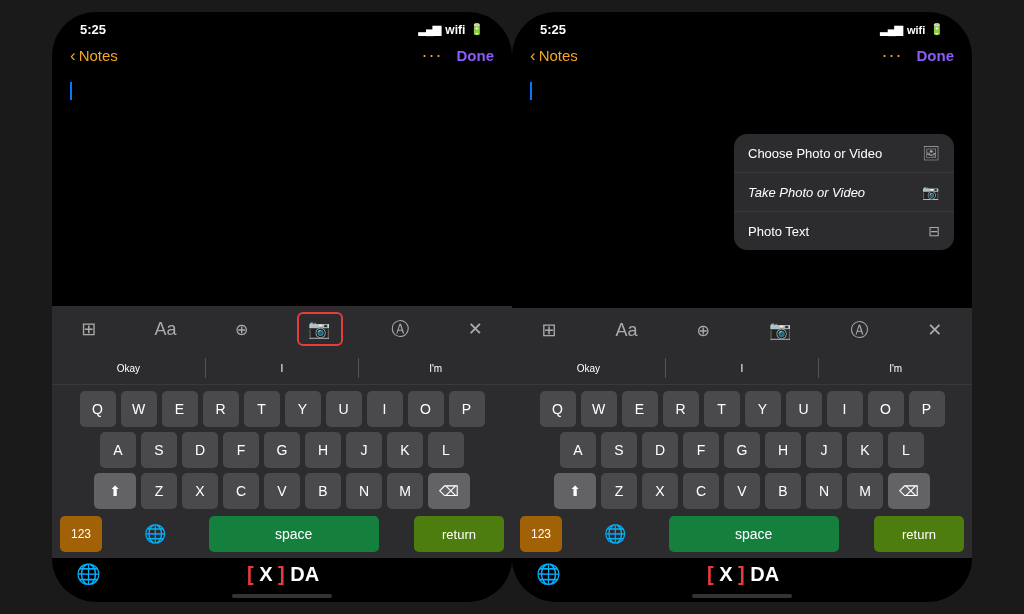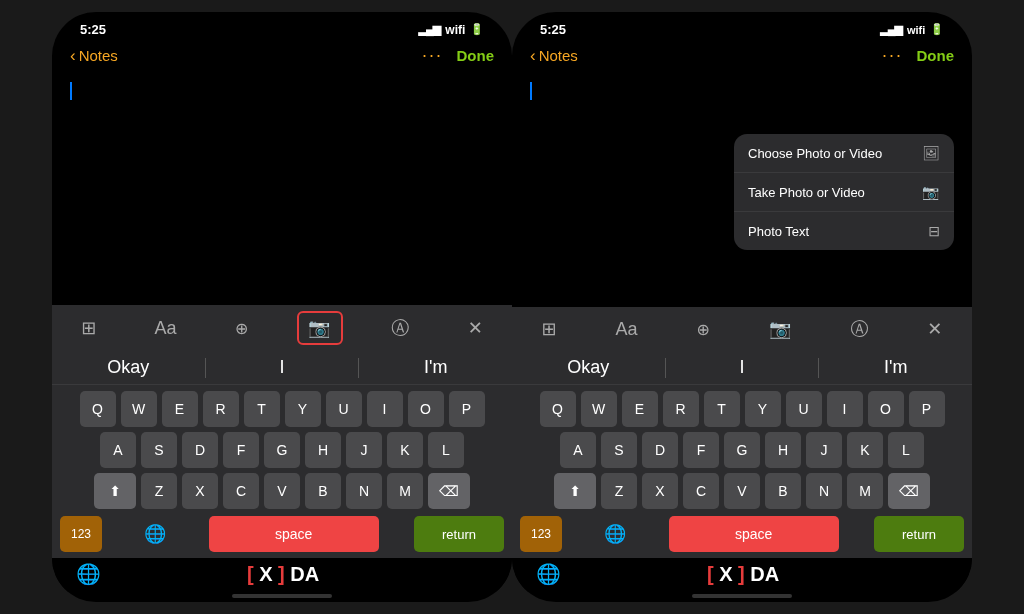--- a/index.html
+++ b/index.html
@@ -65,21 +65,21 @@
       display: flex;
       align-items: center;
       gap: 14px;
     }
     .nav-dots {
       color: #f5a623;
       font-size: 18px;
       letter-spacing: 1px;
     }
     .nav-done {
-      color: #84cc16;
+      color: #8b5cf6;
       font-size: 15px;
       font-weight: 600;
     }
     
     .note-area {
       flex: 1;
       background: #000;
       padding: 8px 18px;
       position: relative;
     }
@@ -137,21 +137,21 @@
     .autocorrect-bar {
       background: #2c2c2e;
       display: flex;
       align-items: center;
       justify-content: space-around;
       padding: 6px 0;
       border-bottom: 1px solid #3a3a3c;
     }
     .autocorrect-item {
       color: #fff;
-      font-size: 18px;
+      font-size: 10px;
       flex: 1;
       text-align: center;
     }
     .autocorrect-divider {
       width: 1px;
       height: 20px;
       background: #555;
     }
     
     .keyboard {
@@ -179,21 +179,21 @@
     }
     .key.shift {
       background: #636366;
       width: 42px;
     }
     .key.backspace {
       background: #636366;
       width: 42px;
     }
     .key.space {
-      background: #ef4444;
+      background: #15803d;
       width: 170px;
     }
     .key.return {
       background: #4d7c0f;
       width: 90px;
       font-size: 13px;
     }
     .bottom-row {
       display: flex;
       justify-content: space-between;
@@ -366,21 +366,21 @@
 
     <div class="note-area" style="position:relative;">
       <div class="cursor"></div>
 
       <div class="popup-menu">
         <div class="popup-item">
           <span style="font-size:13px;">Choose Photo or Video</span>
           <span style="font-size:14px; color:#aaa;">🖼</span>
         </div>
         <div class="popup-item">
-          <span style="font-size:13px;">Take Photo or Video</span>
+          <span style="font-size:13px;font-style:italic;">Take Photo or Video</span>
           <span style="font-size:14px; color:#aaa;">📷</span>
         </div>
         <div class="popup-item">
           <span style="font-size:13px;">Photo Text</span>
           <span style="font-size:14px; color:#aaa;">⊟</span>
         </div>
       </div>
     </div>
 
     <div class="toolbar">

